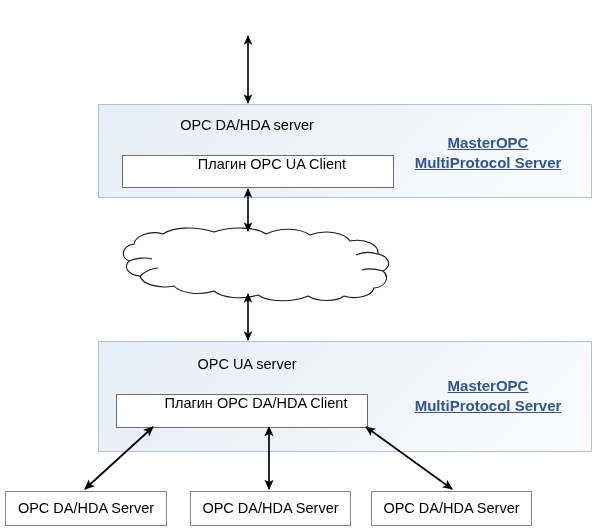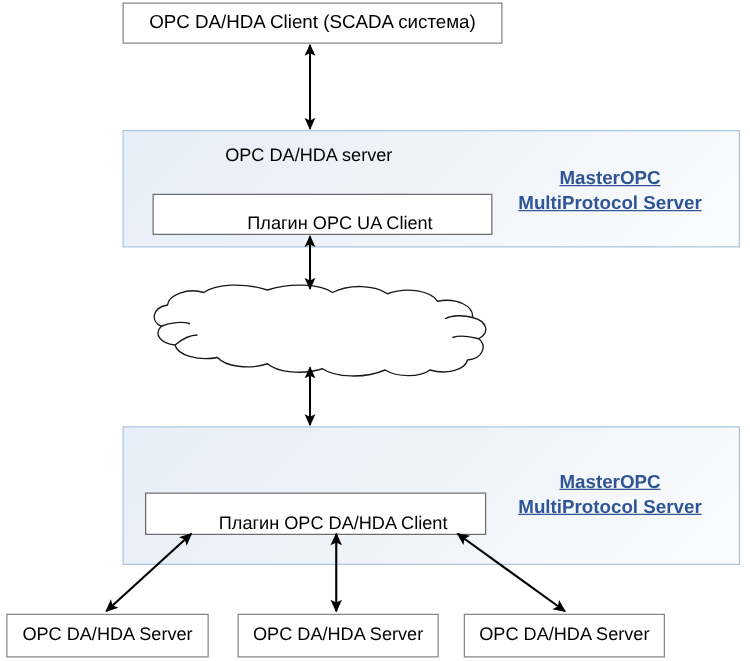--- a/index.html
+++ b/index.html
@@ -91,31 +91,31 @@
   }
   #masteropc-panel-top .panel-brand { top: 28px; }
   #masteropc-panel-bottom .panel-brand { top: 34px; }
 
   .plugin-box {
     position: absolute;
     box-sizing: border-box;
     background: #ffffff;
     border: 1px solid #6d6d6d;
     display: flex;
-    align-items: flex-end;
+    align-items: flex-start;
     justify-content: center;
     font-size: 14.5px;
     white-space: nowrap;
     padding-left: 28px;
   }
   #plugin-ua-client-box {
     left: 23px; top: 50px; width: 272px; height: 33px;
   }
   #plugin-dahda-client-box {
-    left: 17px; top: 52px; width: 273px; height: 34px;
+    left: 17px; top: 52px; width: 252px; height: 34px;
   }
 
   
   #cloud-label {
     position: absolute;
     left: 128px; top: 242px;
     width: 250px;
     text-align: center;
     font-size: 14.5px;
     font-weight: bold;
@@ -127,41 +127,39 @@
   
   #server-box-1 { left: 5px;   top: 491px; width: 162px; height: 35px; }
   #server-box-2 { left: 190px; top: 491px; width: 161px; height: 35px; }
   #server-box-3 { left: 371px; top: 491px; width: 161px; height: 35px; }
 </style>
 </head>
 <body>
 
 <div id="diagram">
 
-  <div class="node-box" id="scada-client-box">
-    <span>OPC DA/HDA Client (SCADA система)</span>
-  </div>
 
   <div class="product-panel" id="masteropc-panel-top">
     <div class="panel-heading">OPC DA/HDA server</div>
     <div class="panel-brand">
       <div>MasterOPC</div>
       <div>MultiProtocol Server</div>
     </div>
     <div class="plugin-box" id="plugin-ua-client-box">
       <span>Плагин OPC UA Client</span>
     </div>
   </div>
 
   <div id="cloud-label">
     <div>Internet</div>
     <div>Intranet</div>
   </div>
 
   <div class="product-panel" id="masteropc-panel-bottom">
+    <div class="panel-heading">OPC UA server</div>
     <div class="panel-brand">
       <div>MasterOPC</div>
       <div>MultiProtocol Server</div>
     </div>
     <div class="plugin-box" id="plugin-dahda-client-box">
       <span>Плагин OPC DA/HDA Client</span>
     </div>
   </div>
 
   <div class="node-box" id="server-box-1">

